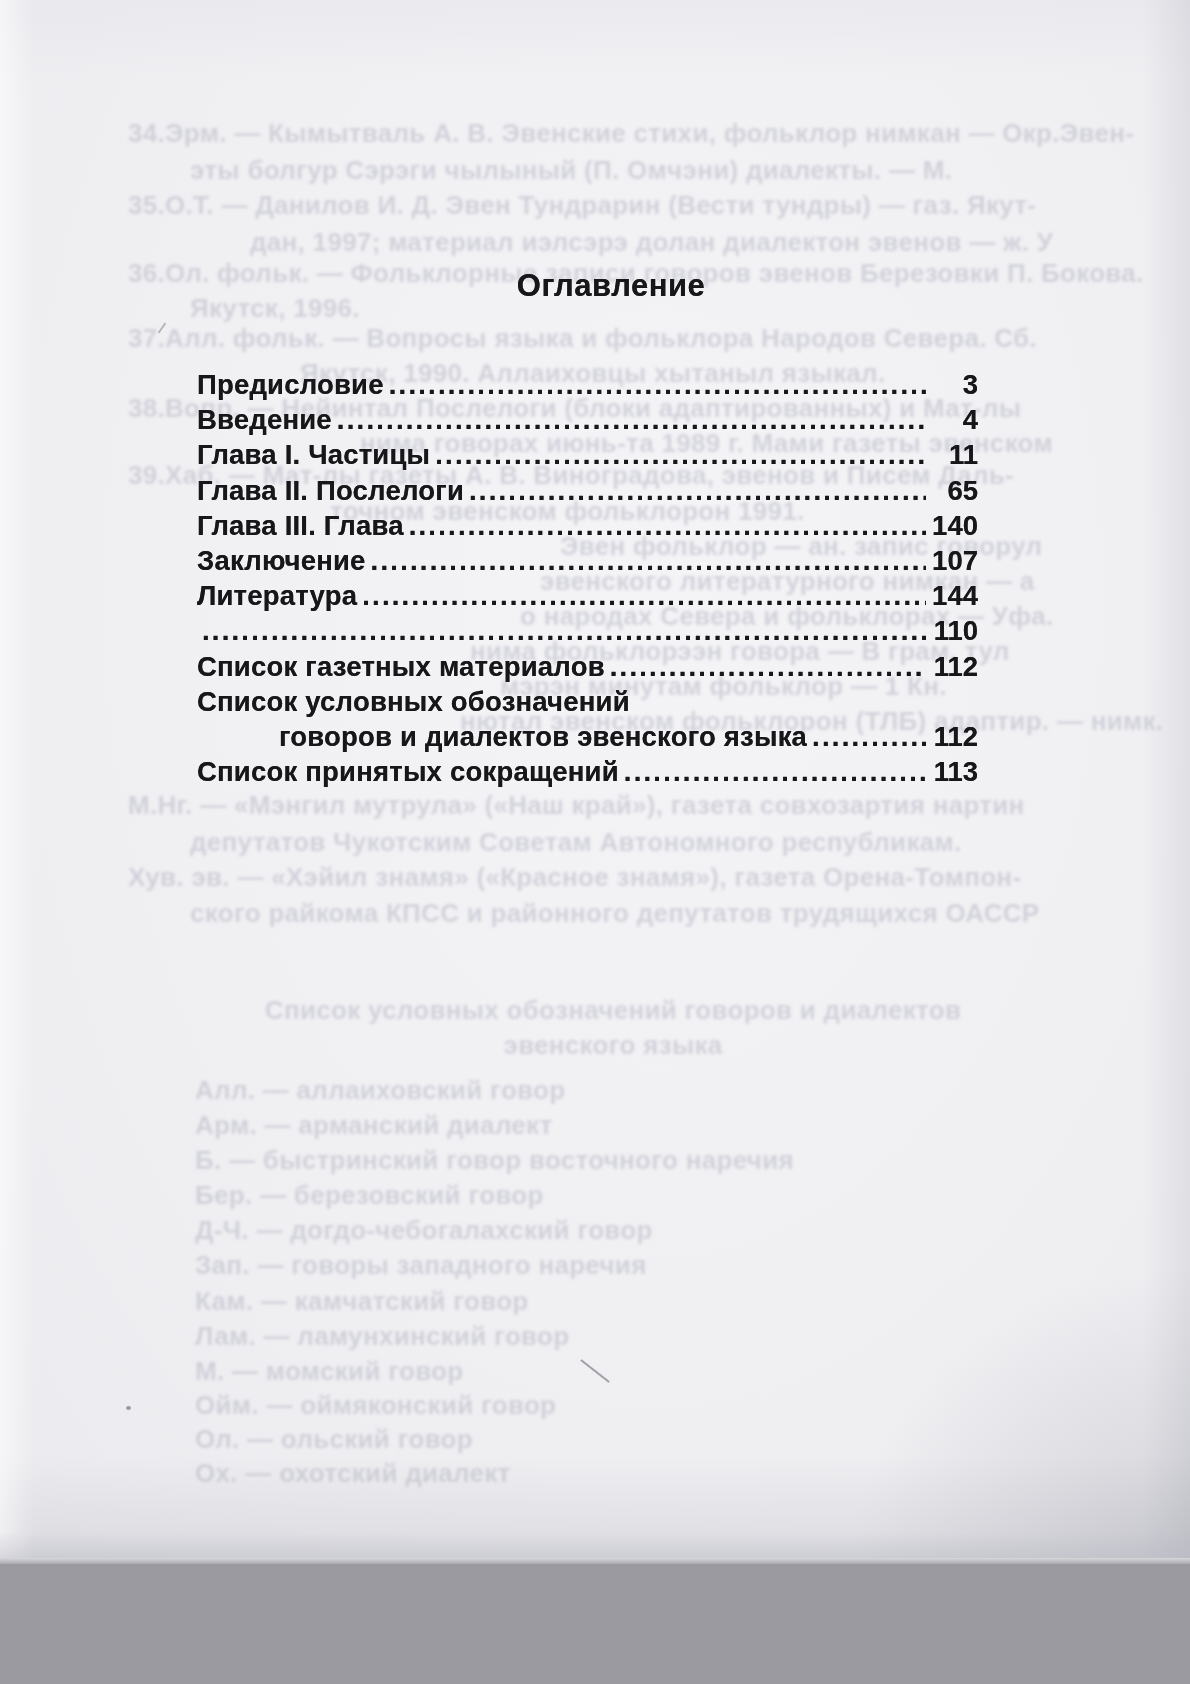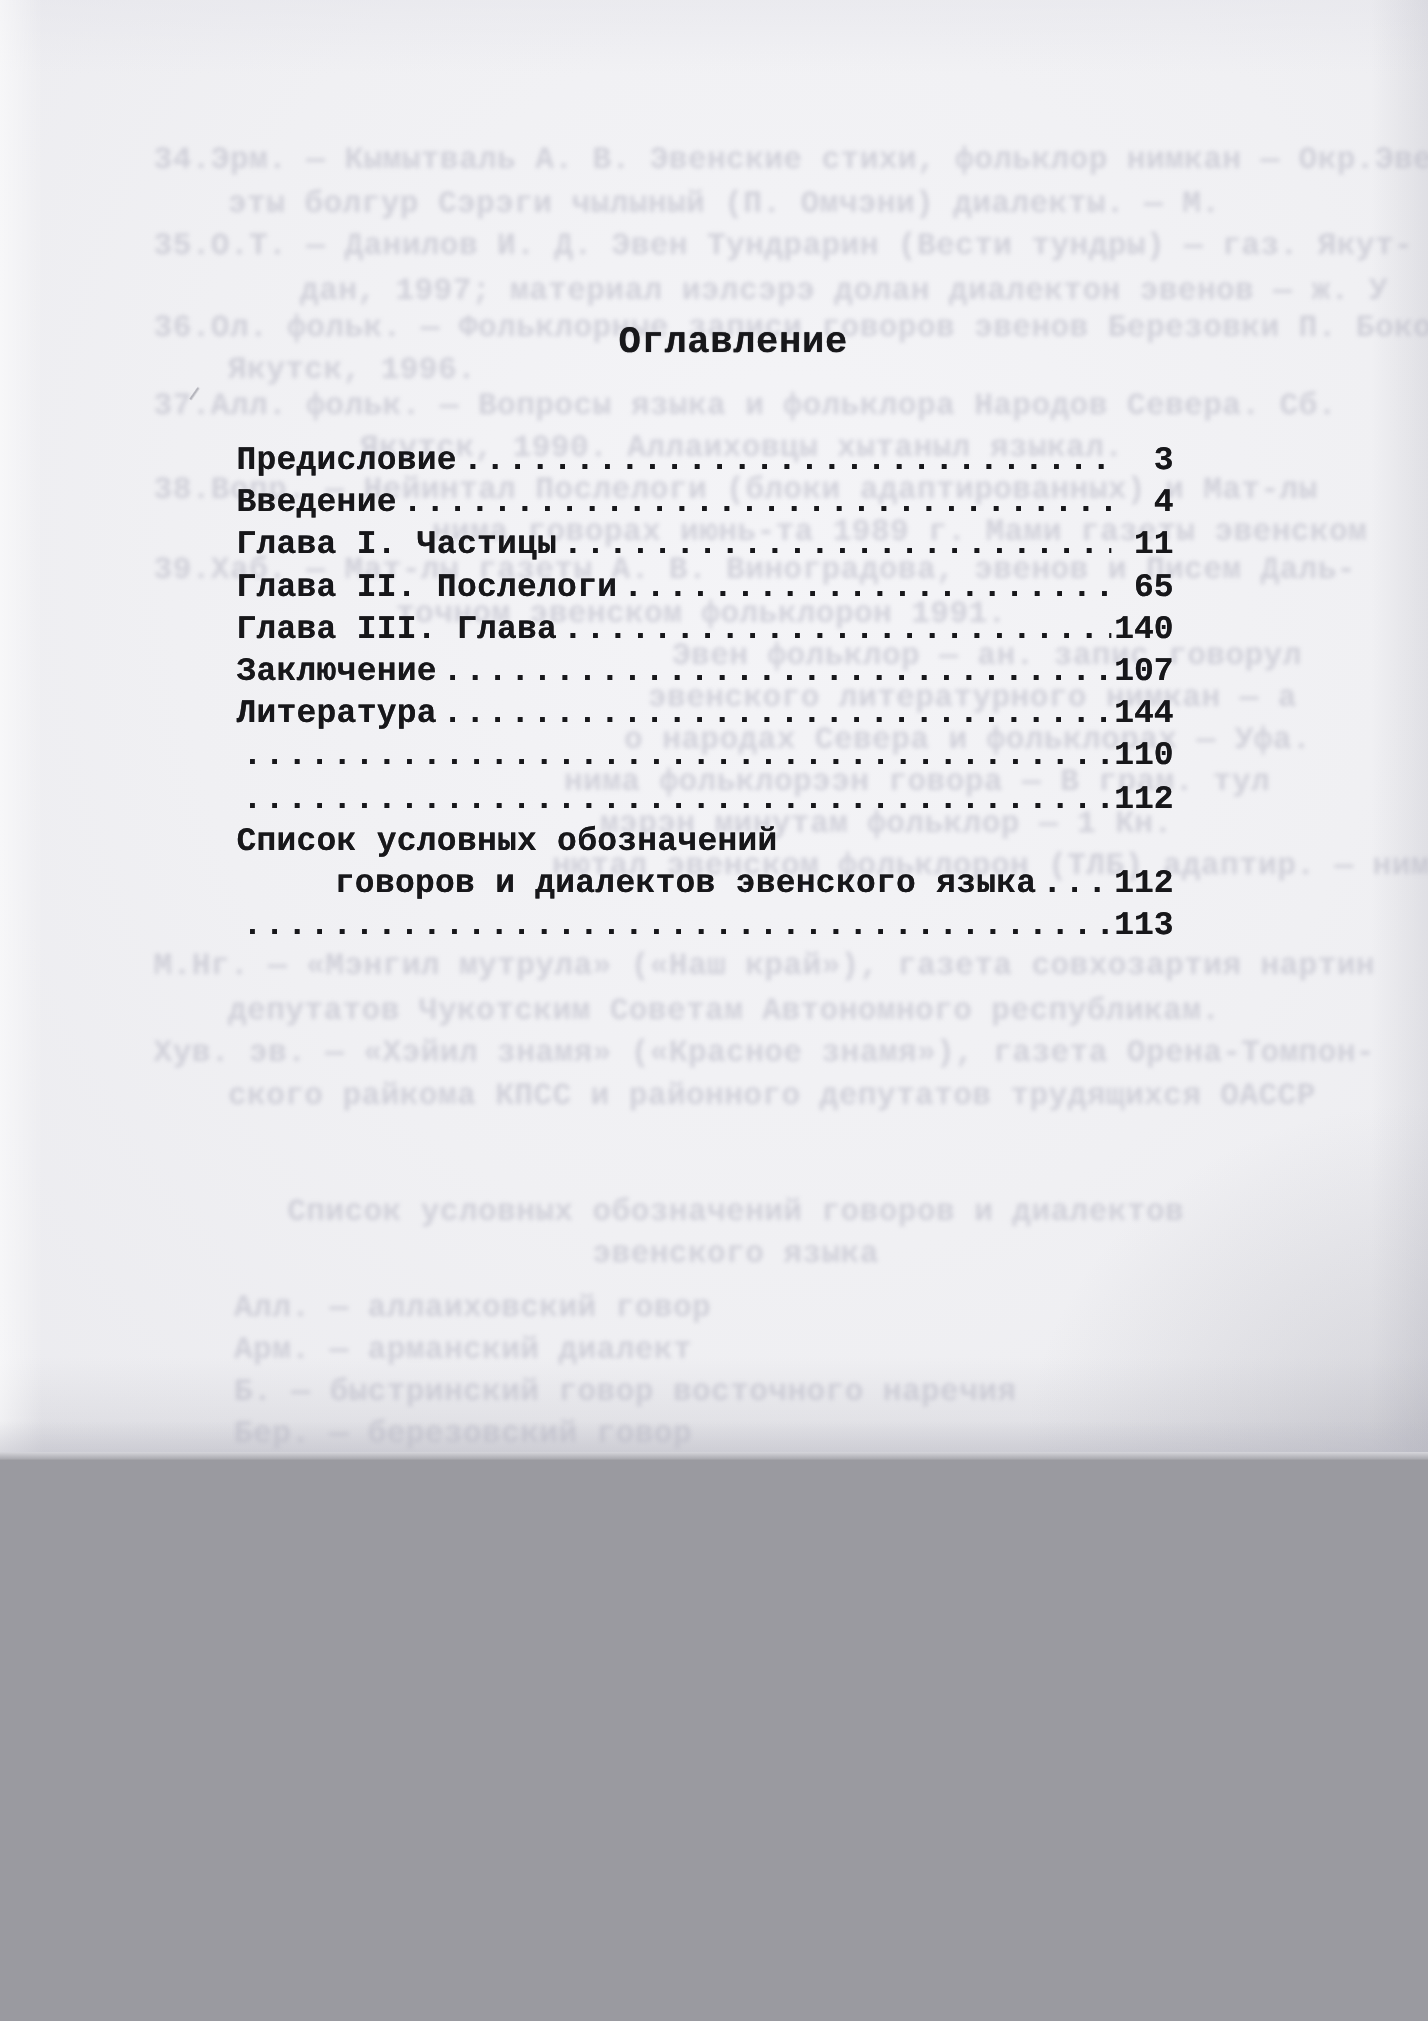--- a/index.html
+++ b/index.html
@@ -1,23 +1,23 @@
 <!DOCTYPE html>
 <html><head>
 <meta charset="utf-8">
 <style>
   html,body{margin:0;padding:0;background:#9a9aa0;}
   .page{
     position:relative;
-    width:1190px;height:1216px;
+    width:1190px;height:1564px;
     margin:0 auto;
     overflow:hidden;
     background:
       radial-gradient(ellipse at 55% 38%, #f4f4f7 0%, #f0f0f3 55%, #ebebef 100%);
-    font-family:Liberation Mono, monospace;
+    font-family:Liberation Sans, sans-serif;
   }
   .page::before{
     content:"";position:absolute;inset:0;pointer-events:none;
     background:
       linear-gradient(to right, rgba(255,255,255,.55) 0%, rgba(255,255,255,0) 3%, rgba(255,255,255,0) 96%, rgba(160,160,172,.20) 100%),
       linear-gradient(to bottom, rgba(228,228,234,.5) 0%, rgba(228,228,234,0) 5%, rgba(228,228,234,0) 93%, rgba(172,172,182,.30) 100%);
   }
   .corner-smudge{
     position:absolute;right:0;bottom:0;width:340px;height:300px;pointer-events:none;
     background:radial-gradient(ellipse at 100% 100%, rgba(140,140,152,.28) 0%, rgba(140,140,152,.10) 45%, rgba(140,140,152,0) 70%);
@@ -173,34 +173,36 @@
       <div class="toc-row">
       <span class="label">Литература</span>
       <span class="dots">............................................................................................................................................................................................................................</span>
       <span class="pagenum">144</span>
     </div>
       <div class="toc-row">
       <span class="dots">............................................................................................................................................................................................................................</span>
       <span class="pagenum">110</span>
     </div>
       <div class="toc-row">
+      <span class="label">Список газетных материалов</span>
       <span class="dots">............................................................................................................................................................................................................................</span>
       <span class="pagenum">112</span>
     </div>
       <div class="toc-row no-leader">
       <span class="label">Список условных обозначений</span>
       <span class="dots"></span>
       <span class="pagenum"></span>
     </div>
       <div class="toc-row indent">
       <span class="label">говоров и диалектов эвенского языка</span>
       <span class="dots">............................................................................................................................................................................................................................</span>
       <span class="pagenum">112</span>
     </div>
       <div class="toc-row">
+      <span class="label">Список принятых сокращений</span>
       <span class="dots">............................................................................................................................................................................................................................</span>
       <span class="pagenum">113</span>
     </div>
     </div>
 
   <div class="pen-stroke"></div>
   <div class="stray-tick"></div>
   <div class="stray-speck"></div>
 
   <div class="corner-smudge"></div>

